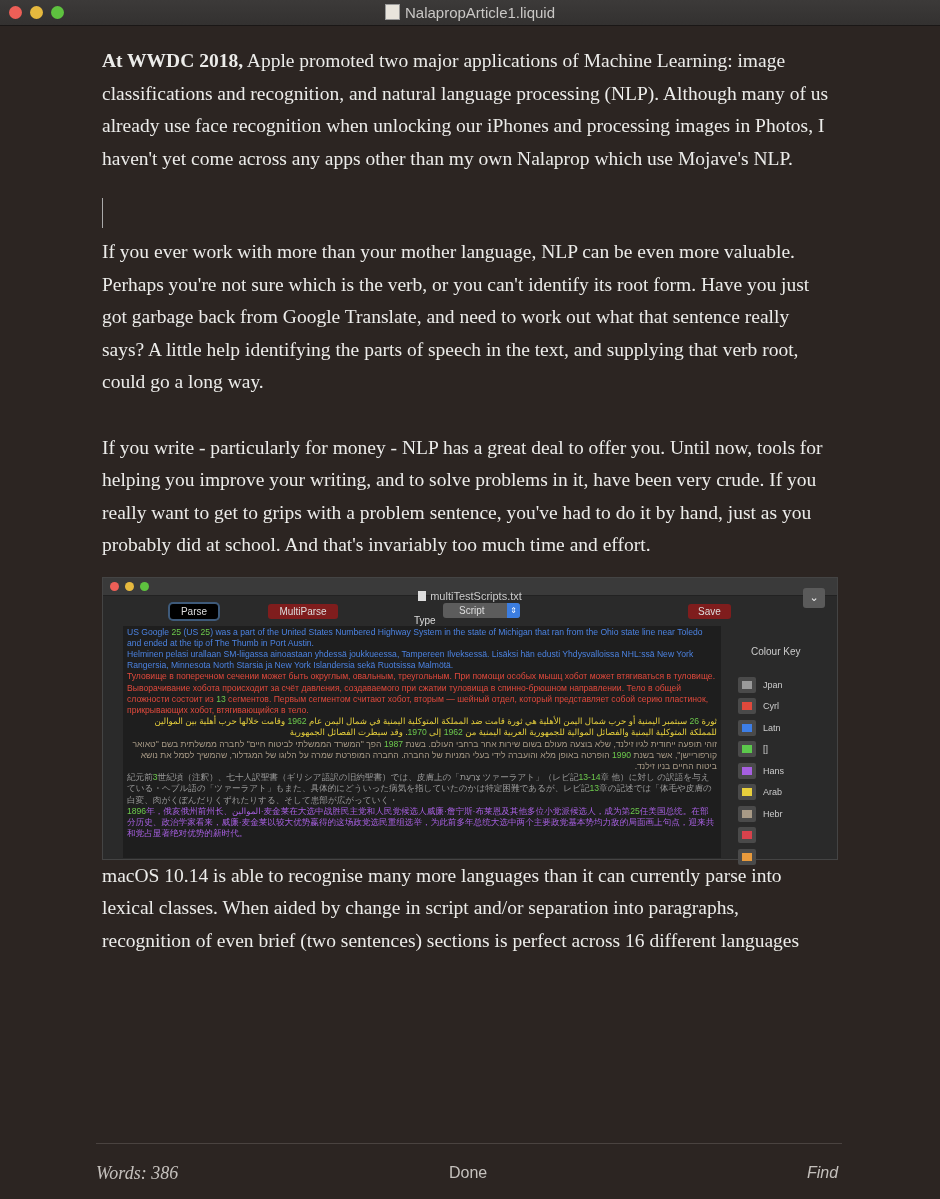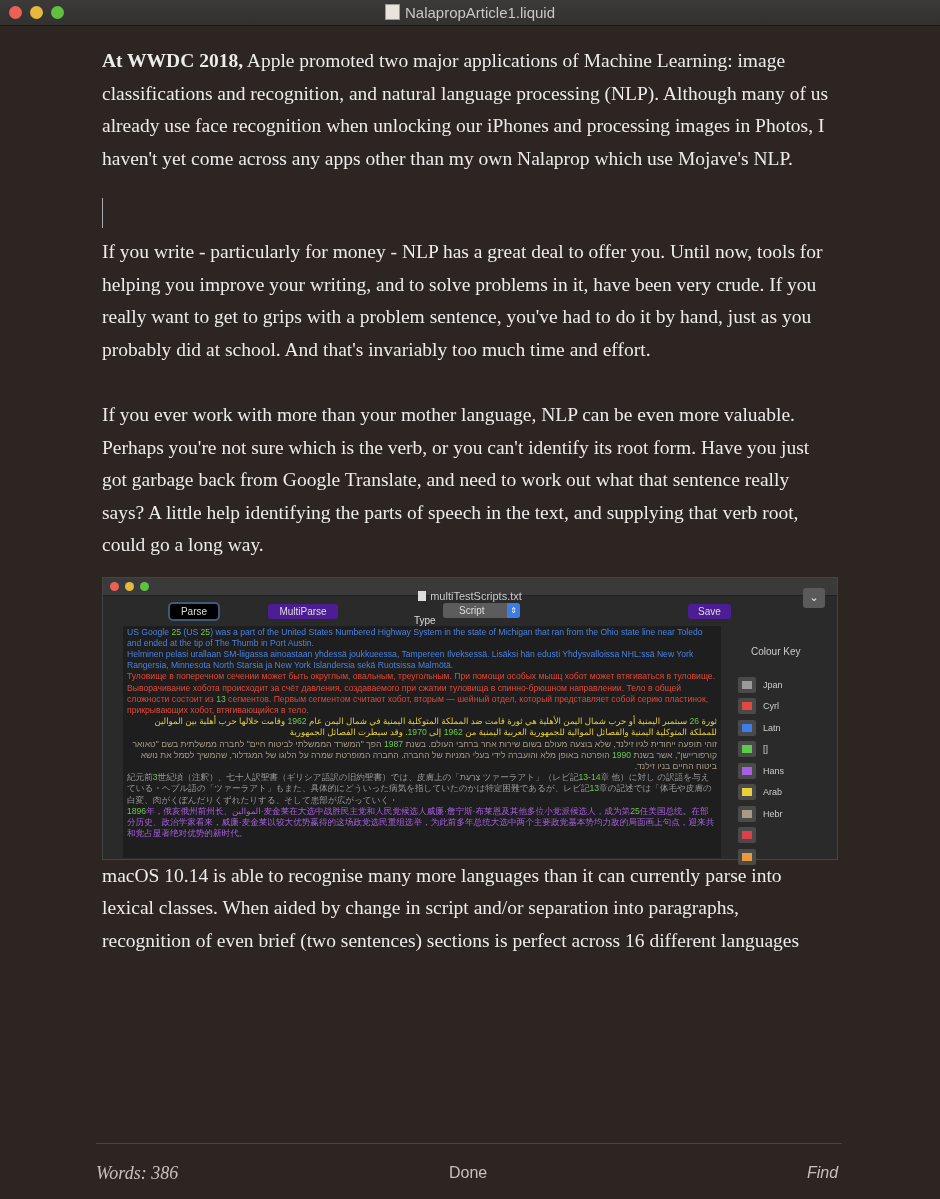--- a/index.html
+++ b/index.html
@@ -11,21 +11,21 @@
   .doc-icon { display:inline-block; width:13px; height:14px; background:#e8e4dc; vertical-align:-2px; margin-right:5px; border:1px solid #999; }
   .content { position:absolute; left:102px; top:45px; width:740px; color:#ececea; font-size:19.5px; line-height:32.5px; }
   .content p { margin:0 12px 33px 0; }
   .cursor { display:block; width:1px; height:30px; background:#aaa; margin:0 0 8px 0; }
   .shot { position:relative; width:734px; height:281px; background:#2a2a2a; border:1px solid #444; margin-top:-18px; }
   .shot-titlebar { position:absolute; left:0; top:0; right:0; height:17px; background:#3a3a3a; border-bottom:1px solid #222; }
   .shot-lights { position:absolute; left:7px; top:4px; display:flex; gap:6px; }
   .shot-light { width:9px; height:9px; border-radius:50%; }
   .shot-title { position:absolute; left:0; right:0; top:2px; text-align:center; color:#ccc; font-family:"Liberation Sans", sans-serif; font-size:11px; }
   .shot-doc-icon { display:inline-block; width:8px; height:10px; background:#ddd; margin-right:4px; vertical-align:-1px; }
-  .sbtn { position:absolute; top:26px; height:15px; background:#4c1d95; color:#ddd; border-radius:3px; font-family:"Liberation Sans", sans-serif; font-size:10px; line-height:15px; text-align:center; }
+  .sbtn { position:absolute; top:26px; height:15px; background:#7f1d1d; color:#ddd; border-radius:3px; font-family:"Liberation Sans", sans-serif; font-size:10px; line-height:15px; text-align:center; }
   .sbtn.active { background:#000000; box-shadow:0 0 0 2px #3e5a7a; }
   .type-label { position:absolute; left:311px; top:27px; color:#ddd; font-family:"Liberation Sans", sans-serif; font-size:10px; }
   .type-select { position:absolute; left:340px; top:25px; width:77px; height:15px; background:#5c5c5c; border-radius:3px; color:#ddd; font-family:"Liberation Sans", sans-serif; font-size:10px; line-height:15px; padding-left:16px; box-sizing:border-box; }
   .type-select .arr { position:absolute; right:0; top:0; width:13px; height:15px; background:#3b7de0; border-radius:0 3px 3px 0; color:#fff; font-size:8px; text-align:center; line-height:15px; }
   .collapse-btn { position:absolute; left:700px; top:10px; width:22px; height:20px; background:#5a5a5a; border-radius:3px; color:#eee; font-size:11px; text-align:center; line-height:20px; font-family:"DejaVu Sans", sans-serif; }
   .shot-text { position:absolute; left:20px; top:48px; width:598px; height:232px; background:#1e1e1e; font-family:"Liberation Sans", sans-serif; font-size:8.6px; line-height:11.2px; padding:1px 4px; box-sizing:border-box; overflow:hidden; }
   .shot-text div { margin:0; }
   .rtl { direction:rtl; text-align:right; }
   .g { color:#6cc84c; }
   .colour-key { position:absolute; left:640px; top:48px; width:90px; }
@@ -49,22 +49,22 @@
     <div class="light" style="background:#ed5f57"></div>
     <div class="light" style="background:#e6b93e"></div>
     <div class="light" style="background:#5ec23f"></div>
   </div>
   <div class="title"><span class="doc-icon"></span><span>NalapropArticle1.liquid</span></div>
 </div>
 
 <div class="content">
   <p><b>At WWDC 2018,</b><span> Apple promoted two major applications of Machine Learning: image classifications and recognition, and natural language processing (NLP). Although many of us already use face recognition when unlocking our iPhones and processing images in Photos, I haven't yet come across any apps other than my own Nalaprop which use Mojave's NLP.</span></p>
   <span class="cursor" style="margin-top:-10px"></span>
+  <p>If you ever work with more than your mother language, NLP can be even more valuable. Perhaps you're not sure which is the verb, or you can't identify its root form. Have you just got garbage back from Google Translate, and need to work out what that sentence really says? A little help identifying the parts of speech in the text, and supplying that verb root, could go a long way.</p>
   <p>If you write - particularly for money - NLP has a great deal to offer you. Until now, tools for helping you improve your writing, and to solve problems in it, have been very crude. If you really want to get to grips with a problem sentence, you've had to do it by hand, just as you probably did at school. And that's invariably too much time and effort.</p>
-  <p>If you ever work with more than your mother language, NLP can be even more valuable. Perhaps you're not sure which is the verb, or you can't identify its root form. Have you just got garbage back from Google Translate, and need to work out what that sentence really says? A little help identifying the parts of speech in the text, and supplying that verb root, could go a long way.</p>
 
   <div class="shot">
     <div class="shot-titlebar">
       <div class="shot-lights">
         <div class="shot-light" style="background:#ed5f57"></div>
         <div class="shot-light" style="background:#e6b93e"></div>
         <div class="shot-light" style="background:#5ec23f"></div>
       </div>
       <div class="shot-title"><span class="shot-doc-icon"></span><span>multiTestScripts.txt</span></div>
     </div>

